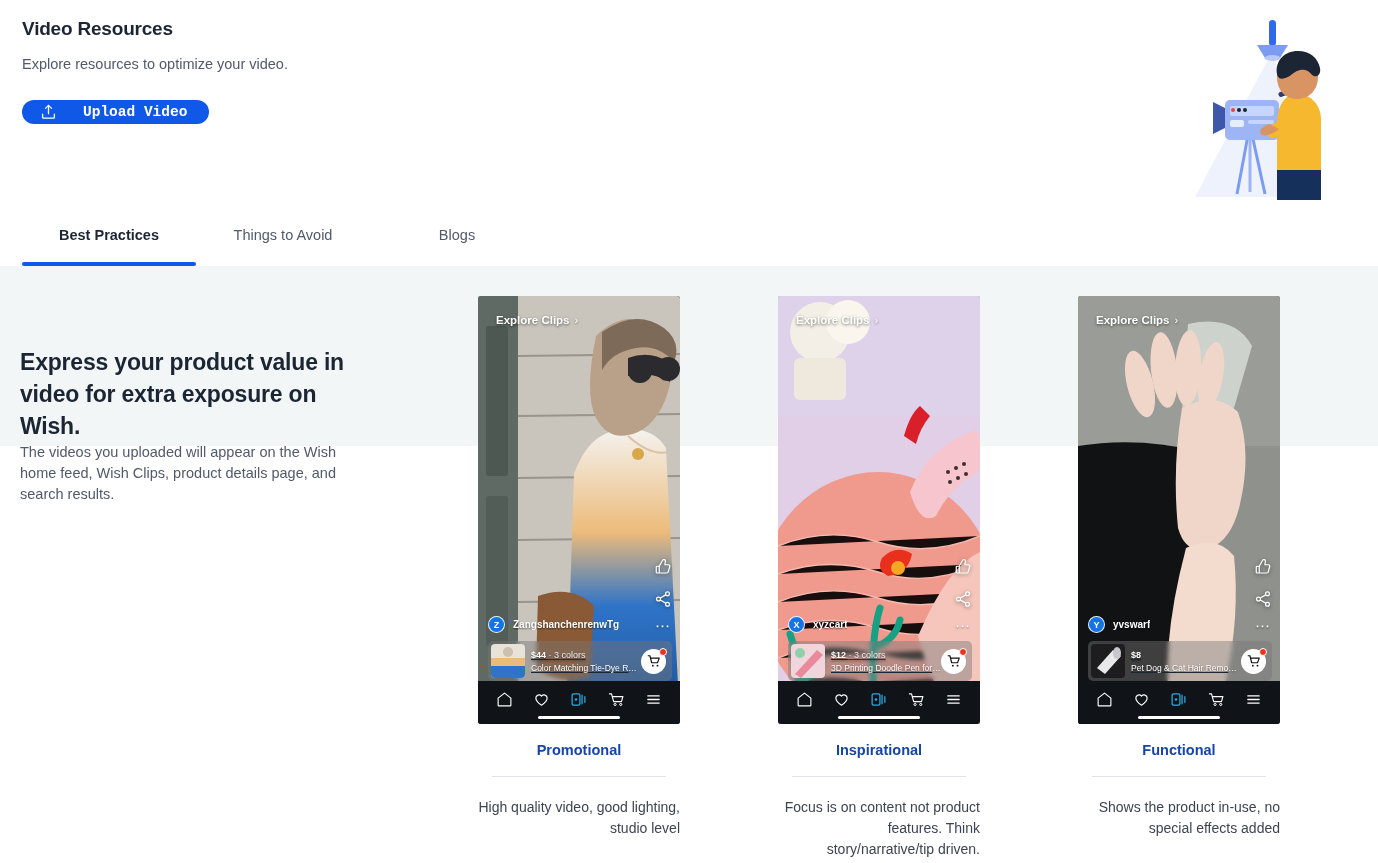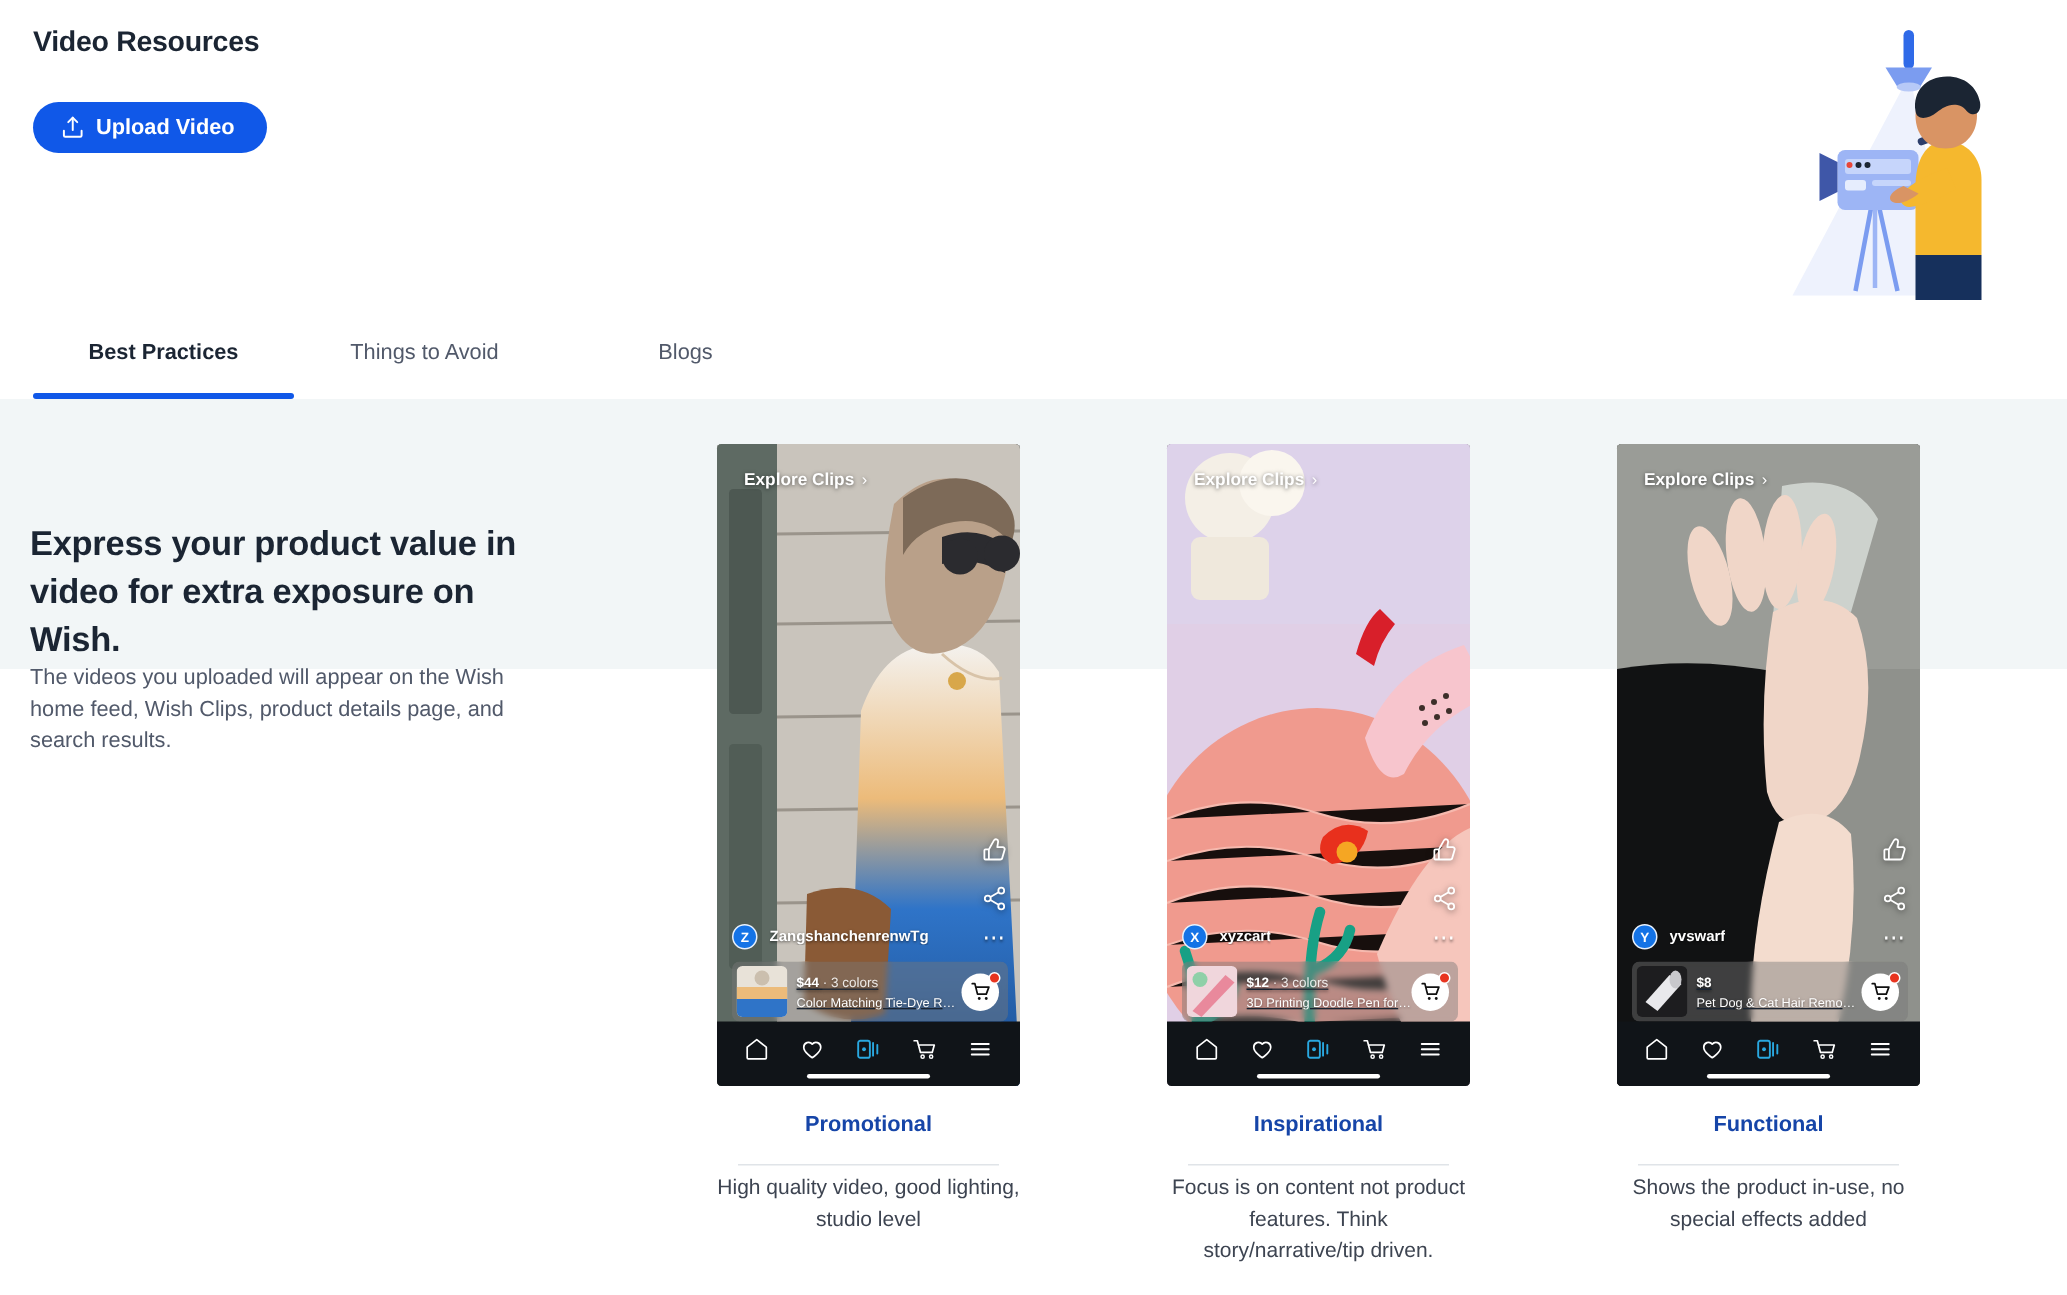--- a/index.html
+++ b/index.html
@@ -11,26 +11,26 @@
     color: #1b2533;
   }
   .page { position: relative; width: 1378px; height: 863px; }
 
   
   .header { position: relative; padding: 18px 0 0 22px; height: 210px; }
   .page-title { font-size: 19px; font-weight: bold; letter-spacing: -0.2px; color: #1b2533; }
   .page-subtitle { margin-top: 16px; font-size: 14.5px; color: #51596a; }
   .upload-btn {
     margin-top: 28px;
-    display: inline-flex; align-items: center; gap: 8px;
+    display: inline-flex; align-items: center; gap: 27px;
     background: #1058e8; color: #fff;
     border: none; border-radius: 22px;
-    height: 34px; padding: 0 22px 0 19px;
+    height: 24px; padding: 0 22px 0 19px;
     font-size: 14.5px; font-weight: bold;
-    font-family: Liberation Sans, sans-serif;
+    font-family: Liberation Mono, monospace;
     cursor: pointer;
   }
   .upload-btn svg { display: block; }
 
   .hero-illustration { position: absolute; right: 18px; top: 12px; width: 175px; height: 190px; }
 
   
   .tabs { position: relative; display: flex; padding-left: 22px; height: 56px; }
   .tab {
     position: relative;
@@ -145,31 +145,32 @@
     width: 82px; height: 3px; border-radius: 2px; background: #fff; z-index: 8;
   }
 
   .card-title {
     margin-top: 18px; text-align: center;
     font-size: 14.5px; font-weight: bold; color: #1645a8;
     cursor: pointer;
   }
   .card-rule { margin: 18px 14px 0; height: 1px; background: #e0e4e8; }
   .card-desc {
-    margin-top: 4px; text-align: center;
+    margin-top: 20px; text-align: right;
     font-size: 14px; line-height: 21px; color: #3d4451;
   }
 </style>
 </head>
 <body>
 
 <div class="page">
 
   <div class="header">
     <div class="page-title">Video Resources</div>
+    <div class="page-subtitle">Explore resources to optimize your video.</div>
 
     <button class="upload-btn">
       <span>
         <svg width="15" height="16" viewBox="0 0 15 16" fill="none">
           <path d="M7.5 1.5v8.2" stroke="#fff" stroke-width="1.3" stroke-linecap="round"></path>
           <path d="M4.5 4.4L7.5 1.4l3 3" stroke="#fff" stroke-width="1.3" stroke-linecap="round" stroke-linejoin="round"></path>
           <path d="M1.6 10.2v3.1c0 .5.4.9.9.9h10c.5 0 .9-.4.9-.9v-3.1" stroke="#fff" stroke-width="1.3" stroke-linecap="round"></path>
         </svg>
       </span>
       <span>Upload Video</span>

